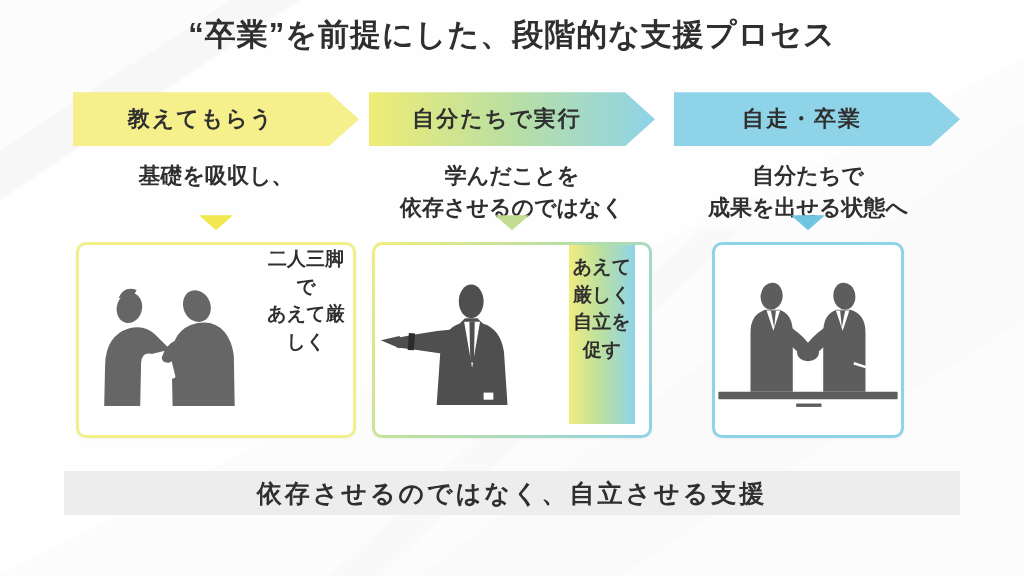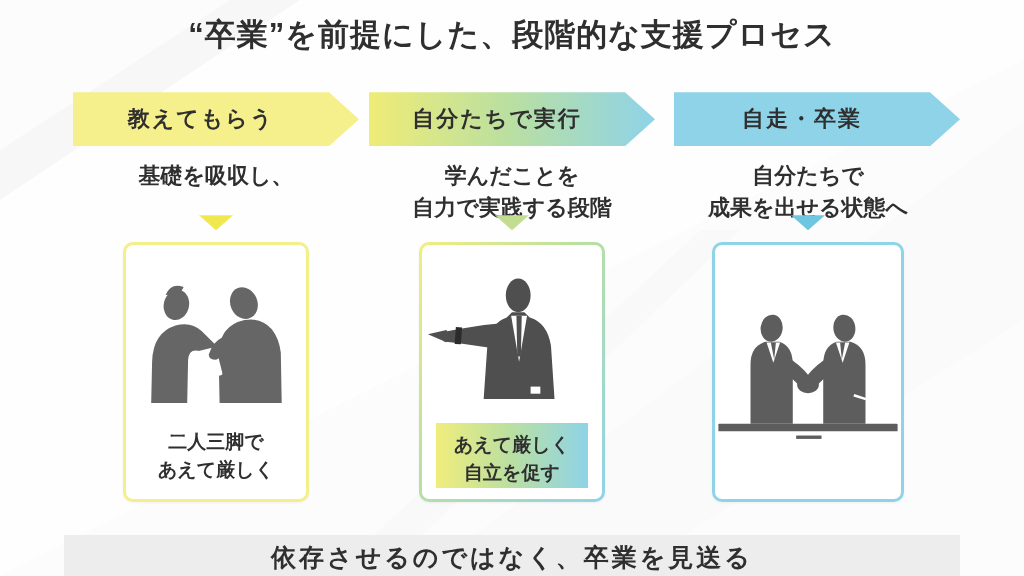--- a/index.html
+++ b/index.html
@@ -40,23 +40,23 @@
 
   .tri {
     width:34px; height:15px; margin:9px auto 0;
     clip-path:polygon(0 0,100% 0,50% 100%);
   }
   .stage-0 .tri { background:#f0e84e; }
   .stage-1 .tri { background:#c3dd90; }
   .stage-2 .tri { background:#6ec6e0; }
 
   .card {
-    margin-top:12px; height:260px; box-sizing:border-box;
+    margin-top:12px; height:196px; box-sizing:border-box;
     background:#fff; border-radius:10px; border:3px solid #ddd;
-    display:flex; flex-direction:column;
+    display:flex; flex-direction:row;
     box-shadow:0 1px 3px rgba(0,0,0,0.05);
   }
   .stage-0 .card { border-color:#f3ef8a; }
   .stage-2 .card { border-color:#8ed3e8; }
   .stage-1 .card {
     border-color:transparent;
     background:linear-gradient(#fff,#fff) padding-box,
                linear-gradient(125deg,#f1ee7e 0%,#b9dfa2 45%,#8ed3e8 100%) border-box;
   }
 
@@ -123,21 +123,21 @@
         </div>
       </div>
     </div>
 
     <div class="stage stage-1">
       <div class="arrow">
         <span>自分たちで実行</span>
       </div>
       <div class="desc">
         <span>学んだことを</span>
-        <span>自力で実践する段階</span>
+        <span>依存させるのではなく</span>
       </div>
       <div class="tri"></div>
       <div class="card">
         <div class="fig">
           <svg width="180" height="124" viewBox="0 0 200 140">
             <g fill="#4f4f4f">
               <ellipse cx="107" cy="23" rx="14" ry="19"></ellipse>
               <path d="M68,140 L72,82 Q75,54 94,48 L100,42 L114,42 L120,48 Q140,54 144,80 L148,140 Z"></path>
             </g>
             <path d="M99,46 L117,46 L108,98 Z" fill="#fff"></path>
@@ -190,16 +190,16 @@
             </g>
             <rect x="164" y="99" width="15" height="3" fill="#fff" transform="rotate(18 171 100)"></rect>
           </svg>
         </div>
       </div>
     </div>
 
   </div>
 
   <div class="footer">
-    <span>依存させるのではなく、卒業を見送る</span>
+    <span>依存させるのではなく、自立させる支援</span>
   </div>
 
 </div>
 
 </body></html>

